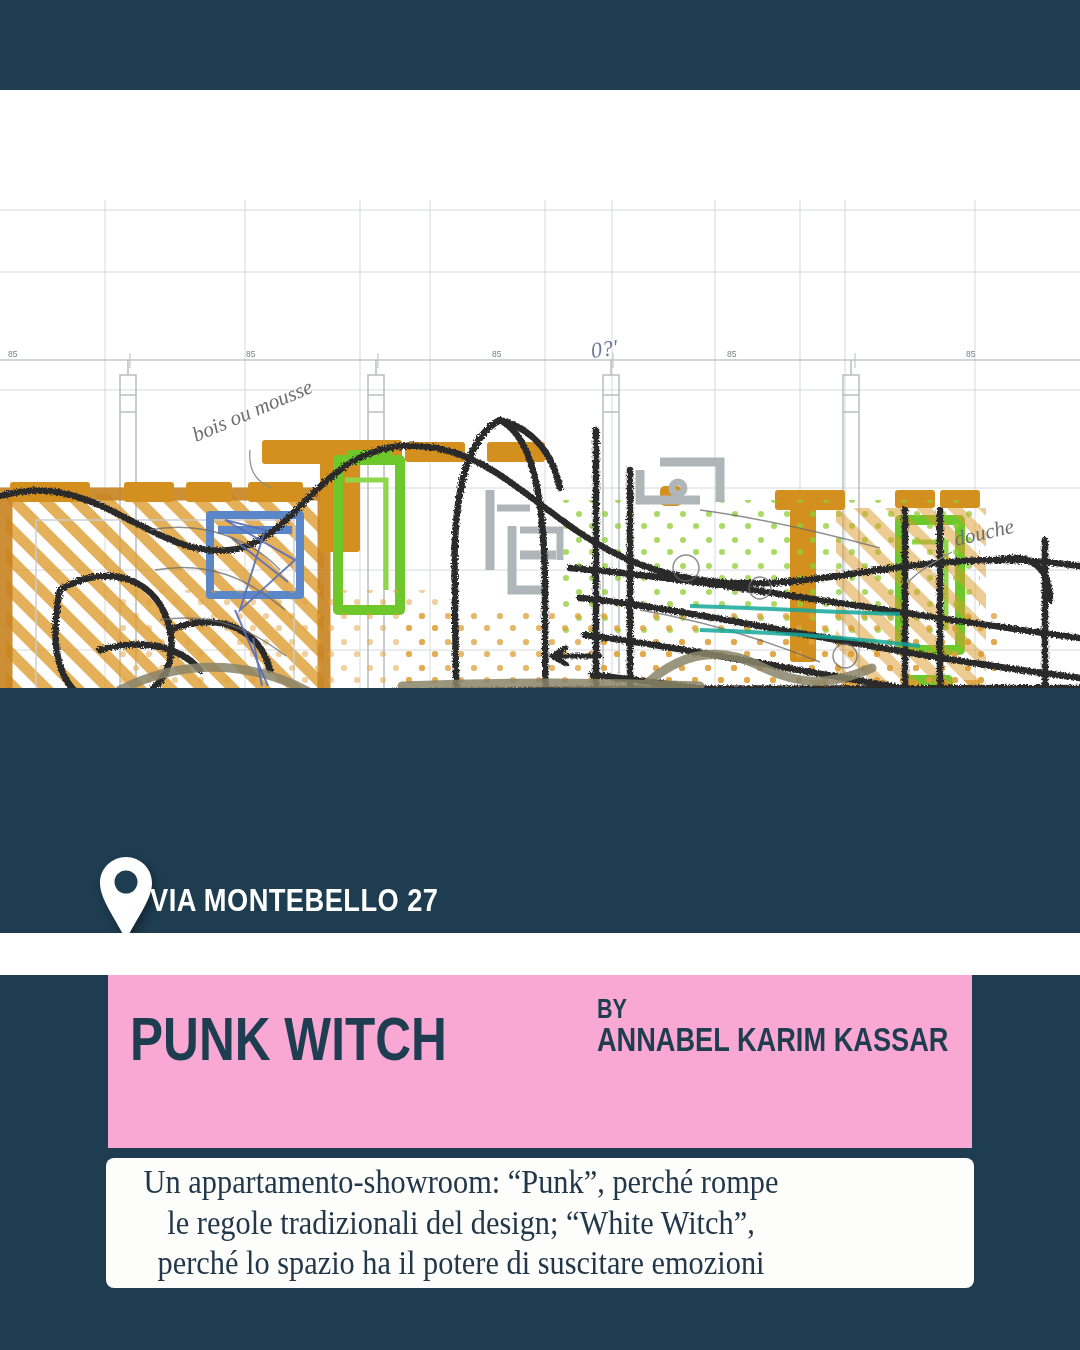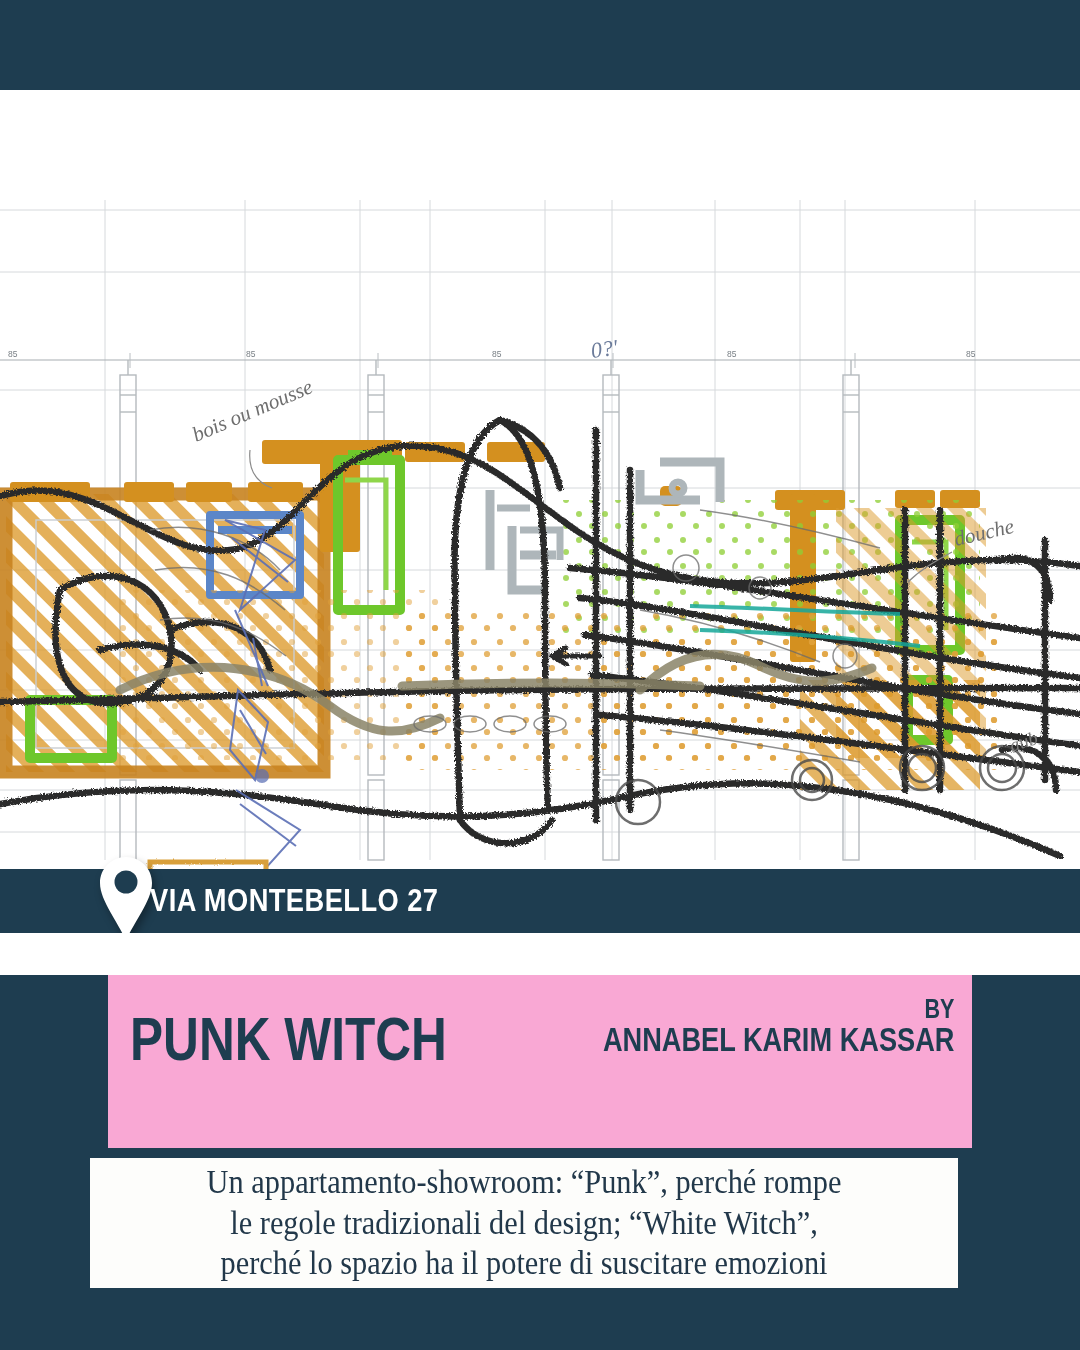--- a/index.html
+++ b/index.html
@@ -12,21 +12,21 @@
   }
 
   
   .top-bar {
     position:absolute; left:0; top:0; width:1080px; height:90px;
     background:#1e3d50;
   }
 
   
   .drawing-stage {
-    position:absolute; left:0; top:90px; width:1080px; height:779px;
+    position:absolute; left:0; top:90px; width:1080px; height:598px;
     background:#c2410c; overflow:hidden;
   }
   .plan-svg { position:absolute; left:0; top:0; width:1080px; height:779px; }
 
   
   .loc-banner {
     position:absolute; left:0; top:869px; width:860px; height:64px;
     background:#1e3d50;
     display:flex; align-items:center;
   }
@@ -64,41 +64,42 @@
   .title-main {
     position:absolute; left:22px; top:33px;
     color:#1e3d50;
     font-family:"Liberation Sans Narrow","Liberation Sans",sans-serif;
     font-weight:700; font-size:62px; line-height:1;
     letter-spacing:0px;
     transform-origin:left top; transform:scaleX(0.80);
     white-space:nowrap;
   }
   .byline {
-    position:absolute; right:18px; top:22px;
-    text-align:right; color:#1e3d50;
+    position:absolute; right:24px; top:22px;
+    color:#1e3d50;
     font-family:"Liberation Sans Narrow","Liberation Sans",sans-serif;
     font-weight:700; line-height:0.96;
   }
   .byline .by {
     display:block; font-size:27px; letter-spacing:0px;
     transform-origin:right top; transform:scaleX(0.80);
   }
   .byline .author {
     display:block; font-size:34px; letter-spacing:0px;
     transform-origin:right top; transform:scaleX(0.80);
     white-space:nowrap;
   }
 
   
   .desc-box {
-    position:absolute; left:90px; top:1158px; width:868px; height:130px;
+    position:absolute; left:106px; top:1158px; width:868px; height:130px;
     background:#fdfdfb;
-    display:flex; align-items:center; justify-content:center;
+    display:flex; align-items:center; justify-content:flex-start;
     padding:4px 10px;
+    border-radius:8px;
   }
   .desc-text {
     color:#22384a;
     font-family:"Liberation Serif","DejaVu Serif",serif;
     font-size:33px; line-height:1.23; text-align:center;
     transform-origin:center center; transform:scaleX(0.92);
     white-space:pre-line;
   }
 </style>
 </head>

